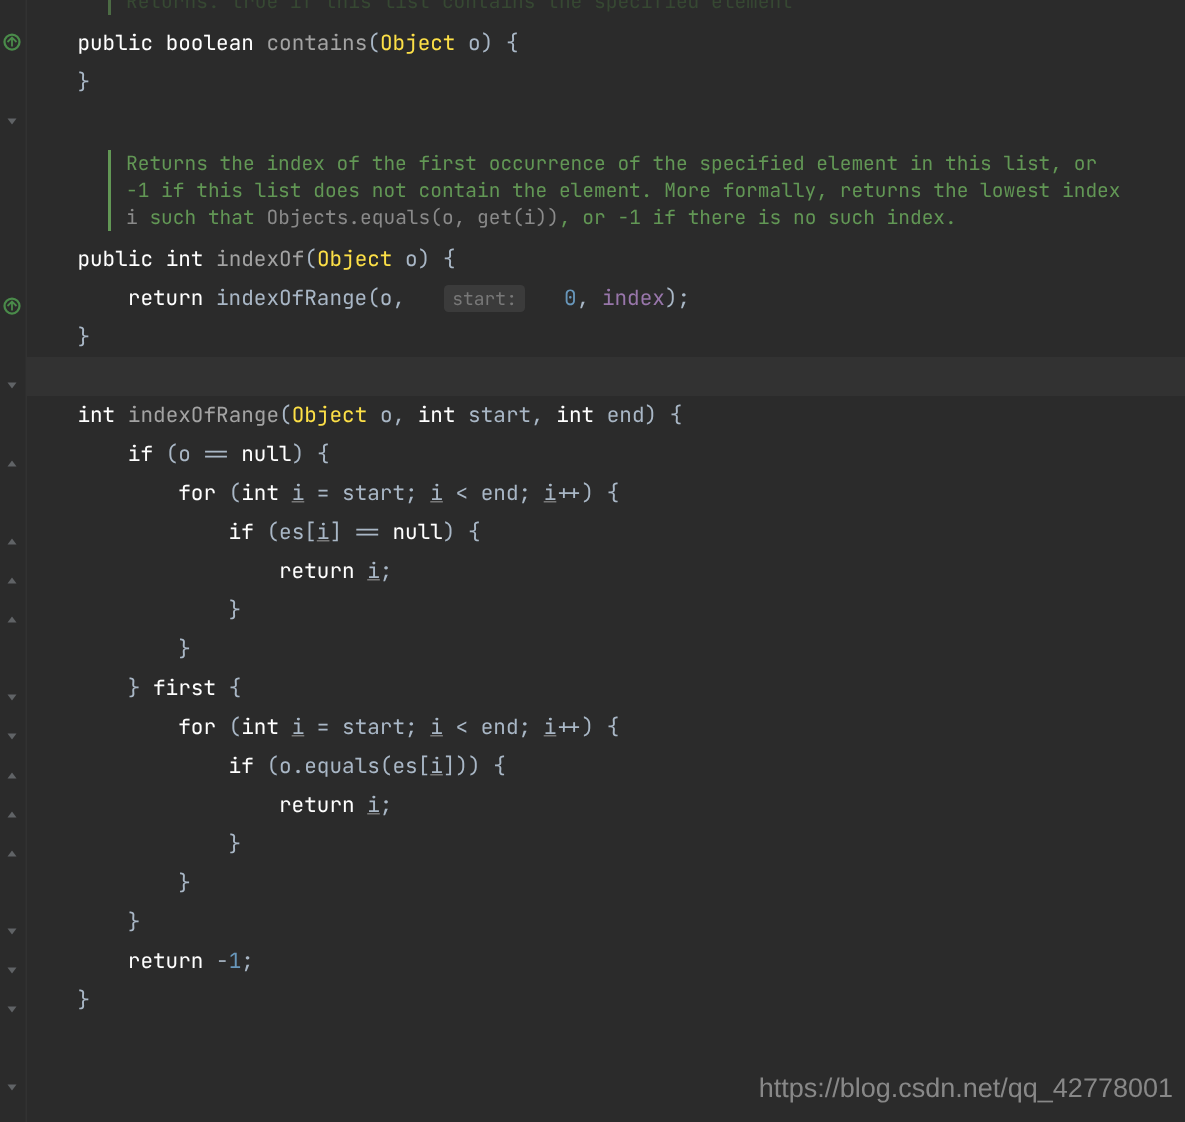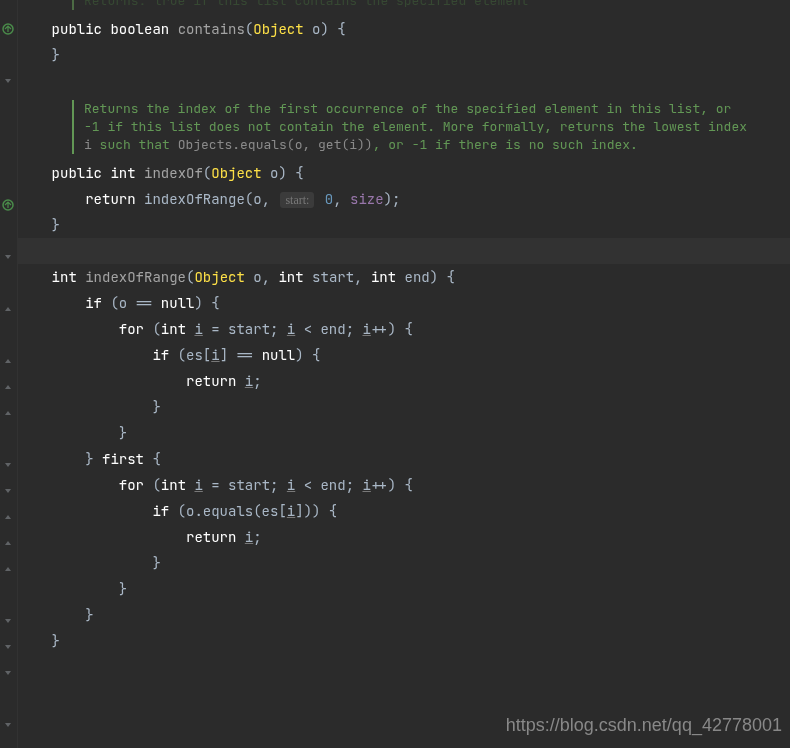--- a/index.html
+++ b/index.html
@@ -78,22 +78,21 @@
     .num { color: #6897bb; }
     .op { color: #a9b7c6; }
     .field { color: #9876aa; }
     .underline { text-decoration: underline; text-decoration-color: #787878; }
     .hint {
       background: #3b3b3b;
       color: #787878;
       font-size: 12px;
       padding: 1px 5px;
       border-radius: 3px;
-      margin: 0 2px;
-      font-family: Liberation Serif, serif;
+      margin: 0 18px;
     }
     .brace { color: #a9b7c6; }
     .watermark {
       position: absolute;
       bottom: 12px;
       right: 8px;
       color: #888;
       font-size: 18px;
       font-family: Arial, sans-serif;
     }
@@ -195,34 +194,35 @@
     <div class="doc-block faded" style="margin-top:-8px;">
       <span>Returns: true if this list contains the specified element</span>
     </div>
     <div class="line">    <span class="kw">public</span> <span class="kw">boolean</span> <span class="method-decl">contains</span>(<span class="type">Object</span> <span class="param">o</span>) <span class="brace">{</span></div>
     <div class="line">    <span class="brace">}</span></div>
     <div class="line"> </div>
     <div class="doc-block">
       <span>Returns the index of the first occurrence of the specified element in this list, or -1 if this list does not contain the element. More formally, returns the lowest index </span><span class="doc-code">i</span><span> such that </span><span class="doc-code">Objects.equals(o, get(i))</span><span>, or -1 if there is no such index.</span>
     </div>
     <div class="line">    <span class="kw">public</span> <span class="kw">int</span> <span class="method-decl">indexOf</span>(<span class="type">Object</span> <span class="param">o</span>) <span class="brace">{</span></div>
-    <div class="line">        <span class="kw">return</span> <span class="method-call">indexOfRange</span>(o, <span class="hint">start:</span> <span class="num">0</span>, <span class="field">size</span>);</div>
+    <div class="line">        <span class="kw">return</span> <span class="method-call">indexOfRange</span>(o, <span class="hint">start:</span> <span class="num">0</span>, <span class="field">index</span>);</div>
     <div class="line">    <span class="brace">}</span></div>
     <div class="line highlighted"> </div>
     <div class="line">    <span class="kw">int</span> <span class="method-decl">indexOfRange</span>(<span class="type">Object</span> <span class="param">o</span>, <span class="kw">int</span> <span class="param">start</span>, <span class="kw">int</span> <span class="param">end</span>) <span class="brace">{</span></div>
     <div class="line">        <span class="kw">if</span> (o == <span class="kw">null</span>) <span class="brace">{</span></div>
     <div class="line">            <span class="kw">for</span> (<span class="kw">int</span> <span class="underline">i</span> = start; <span class="underline">i</span> <span class="op">&lt;</span> end; <span class="underline">i</span>++) <span class="brace">{</span></div>
     <div class="line">                <span class="kw">if</span> (es[<span class="underline">i</span>] == <span class="kw">null</span>) <span class="brace">{</span></div>
     <div class="line">                    <span class="kw">return</span> <span class="underline">i</span>;</div>
     <div class="line">                <span class="brace">}</span></div>
     <div class="line">            <span class="brace">}</span></div>
     <div class="line">        <span class="brace">}</span> <span class="kw">first</span> <span class="brace">{</span></div>
     <div class="line">            <span class="kw">for</span> (<span class="kw">int</span> <span class="underline">i</span> = start; <span class="underline">i</span> <span class="op">&lt;</span> end; <span class="underline">i</span>++) <span class="brace">{</span></div>
     <div class="line">                <span class="kw">if</span> (o.equals(es[<span class="underline">i</span>])) <span class="brace">{</span></div>
     <div class="line">                    <span class="kw">return</span> <span class="underline">i</span>;</div>
     <div class="line">                <span class="brace">}</span></div>
     <div class="line">            <span class="brace">}</span></div>
     <div class="line">        <span class="brace">}</span></div>
+    <div class="line">        <span class="kw">return</span> -<span class="num">1</span>;</div>
     <div class="line">    <span class="brace">}</span></div>
   </div>
 </div>
 
 <div class="watermark">https://blog.csdn.net/qq_42778001</div>
 
 </body></html>

